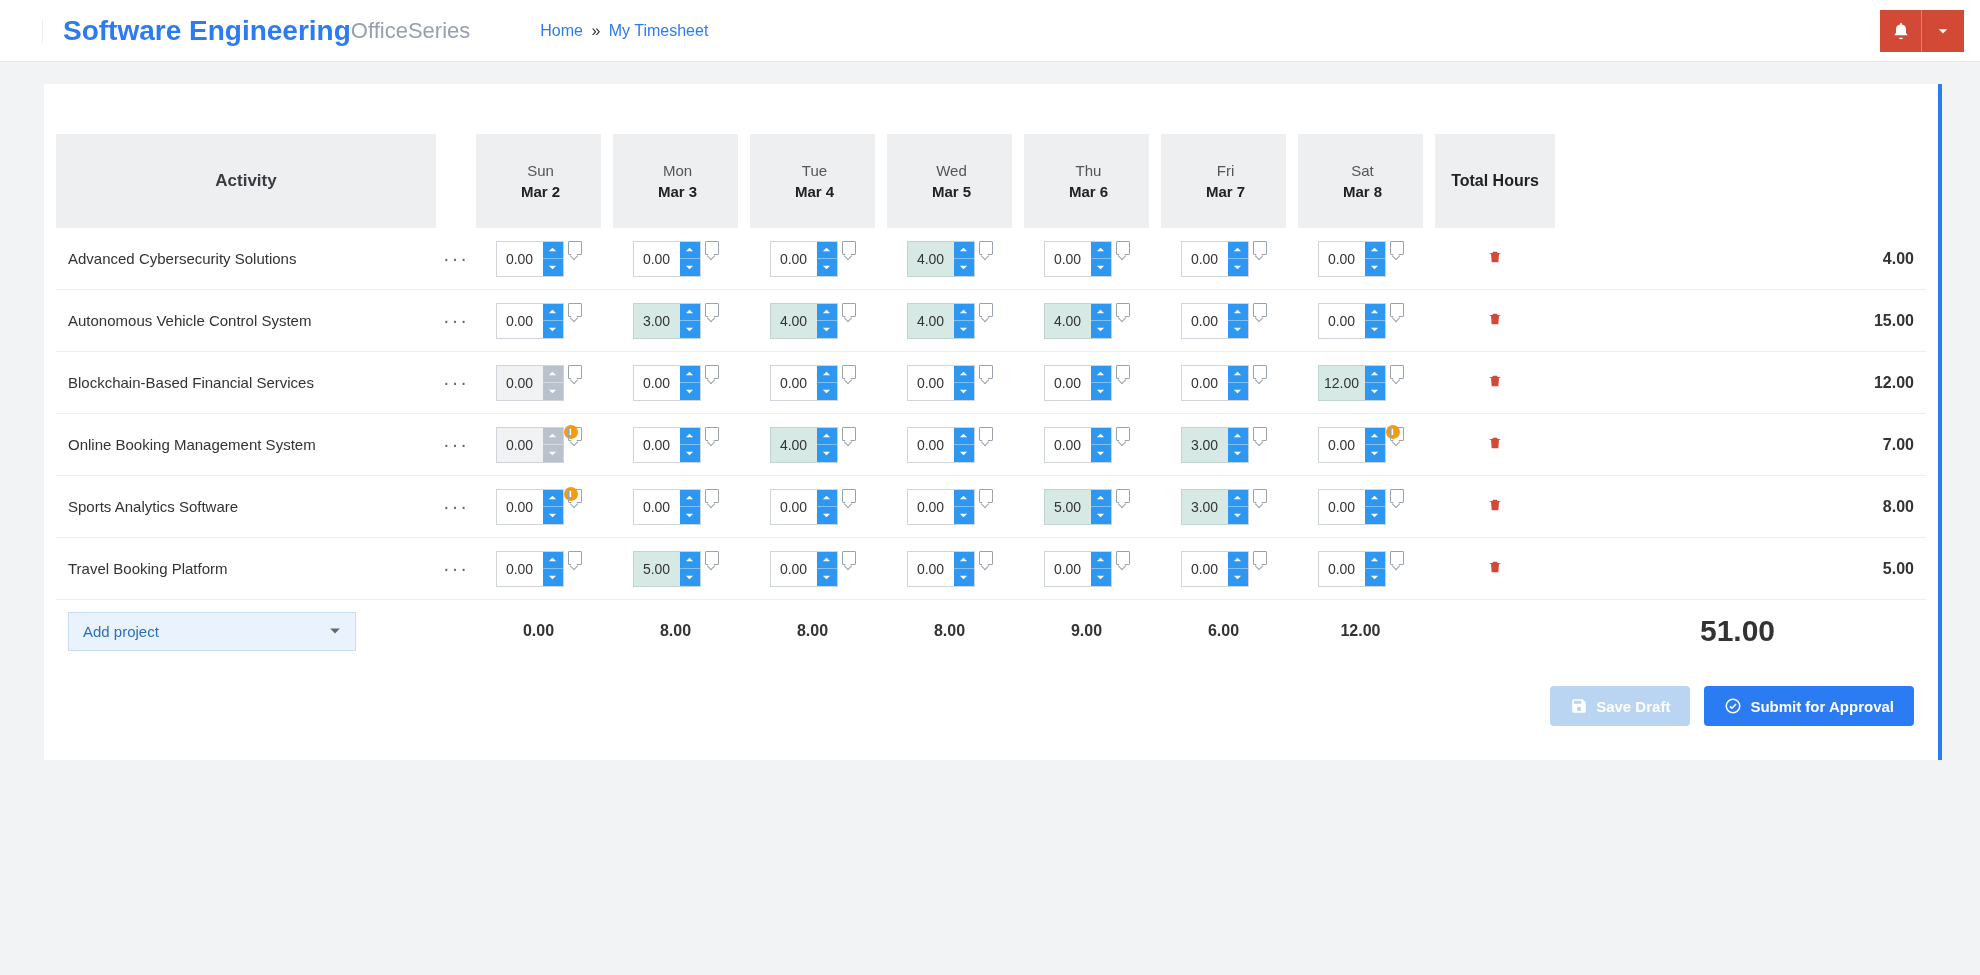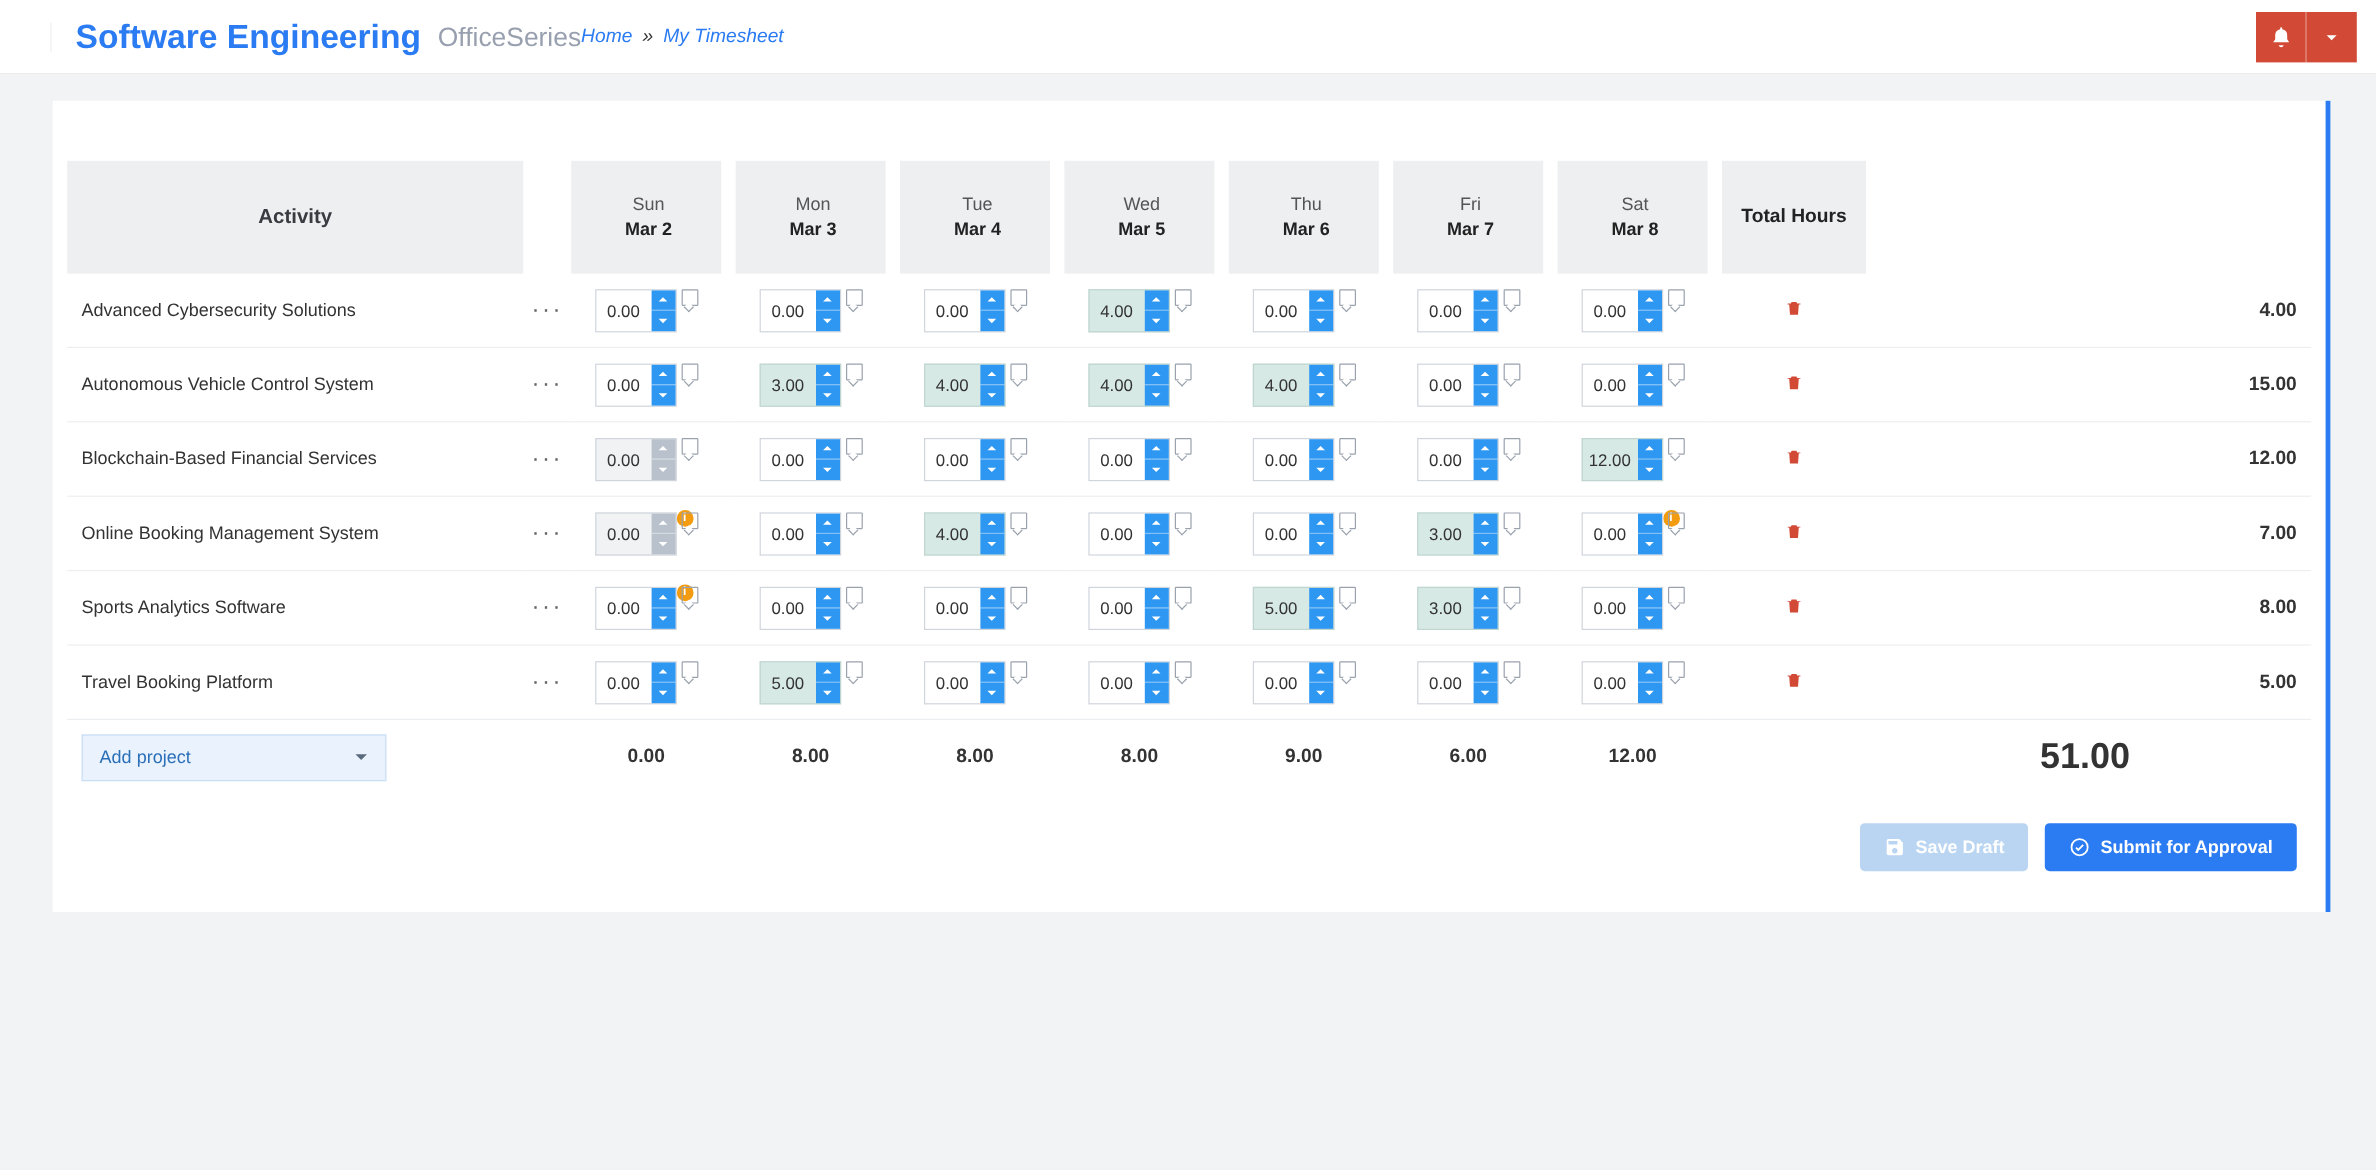--- a/index.html
+++ b/index.html
@@ -2,23 +2,23 @@
 <html><head>
 <meta charset="utf-8">
 <style>
 * { box-sizing: border-box; margin: 0; padding: 0; }
 body { font-family: 'Segoe UI', Tahoma, sans-serif; background: #f2f3f5; color: #333; font-size: 14px; }
 
 
 .topbar { background: #fff; height: 62px; display: flex; align-items: center; padding: 0 16px; border-bottom: 1px solid #e8e8e8; }
 .hamburger { width: 24px; height: 24px; cursor: pointer; display: flex; flex-direction: column; justify-content: center; gap: 4px; padding: 0 2px; margin-right: 20px; border-right: 1px solid #eee; padding-right: 24px; }
 .hamburger span { display: block; height: 2px; background: #2b7bf3; border-radius: 2px; }
-.app-title { color: #2b7bf3; font-size: 28px; font-weight: 700; margin-right: 14px; }
+.app-title { color: #2b7bf3; font-size: 28px; font-weight: 700; }
 .app-sub { color: #98a0af; font-size: 22px; font-weight: 400; }
-.breadcrumbs { font-size: 16px; color: #2b7bf3; font-style: italic; }
+.breadcrumbs { margin-left: 70px; font-size: 16px; color: #2b7bf3; }
 .breadcrumbs .sep { color: #333; margin: 0 4px; }
 .spacer { flex: 1; }
 .alert-box { display: flex; }
 .alert-btn { background: #d24a35; color: #fff; width: 42px; height: 42px; display: flex; align-items: center; justify-content: center; cursor: pointer; }
 .alert-btn.bell { border-right: 1px solid rgba(255,255,255,0.3); }
 .alert-btn svg { width: 20px; height: 20px; fill: #fff; }
 
 
 .panel { background: #fff; margin: 22px 38px 22px 44px; border-right: 4px solid #2b7bf3; padding: 50px 12px 30px 12px; }
 
@@ -55,21 +55,21 @@
 .note-flag::after { content: ''; position: absolute; left: 2px; bottom: -5px; width: 5px; height: 5px; border-left: 1.5px solid #9aa2ad; border-bottom: 1.5px solid #9aa2ad; transform: rotate(-45deg); background: #fff; }
 .warn-badge { width: 14px; height: 14px; background: #f39c12; border-radius: 50%; color: #fff; font-size: 10px; font-weight: 700; display: flex; align-items: center; justify-content: center; position: absolute; margin-top: 24px; margin-left: 68px; }
 .hcell-outer { position: relative; display: inline-block; }
 
 .trash { cursor: pointer; }
 .trash svg { width: 16px; height: 16px; fill: #d24a35; }
 .row-total { font-weight: 700; font-size: 16px; text-align: right !important; padding-right: 12px !important; }
 
 
 .footer-row td { border-bottom: none !important; padding-top: 18px; padding-bottom: 14px; }
-.add-project { background: #eaf3fd; border: 1px solid #c9def5; color: #2b6fb8; padding: 10px 14px; font-size: 15px; display: flex; align-items: center; justify-content: space-between; cursor: pointer; width: 254px; margin-left: 6px; }
+.add-project { background: #eaf3fd; border: 1px solid #c9def5; color: #2b6fb8; padding: 10px 14px; font-size: 15px; display: flex; align-items: center; justify-content: space-between; cursor: pointer; width: 288px; margin-left: 6px; }
 .add-project svg { width: 12px; height: 12px; fill: #5a6a7d; }
 .col-total { font-weight: 700; font-size: 16px; }
 .grand { font-size: 30px; font-weight: 800; text-align: center; padding-right: 12px !important; }
 
 
 .actions { display: flex; justify-content: flex-end; gap: 14px; padding: 24px 12px 4px 0; }
 .btn { display: flex; align-items: center; gap: 8px; padding: 11px 20px; border-radius: 4px; font-size: 15px; font-weight: 600; cursor: pointer; border: none; }
 .btn svg { width: 18px; height: 18px; }
 .btn-draft { background: #b9d5f2; color: #fff; }
 .btn-draft svg { fill: #fff; }

